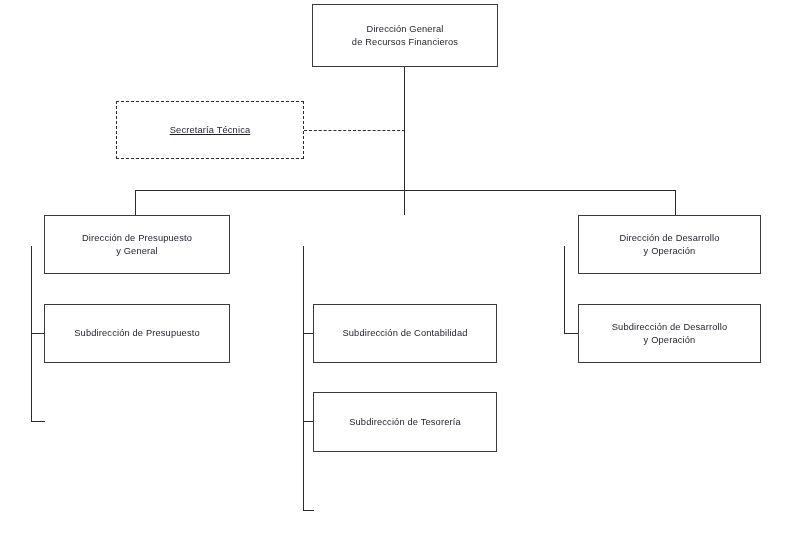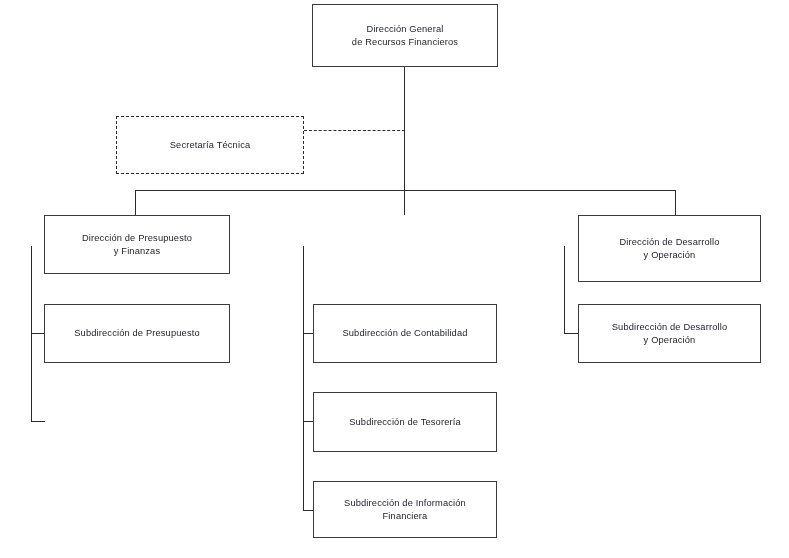--- a/index.html
+++ b/index.html
@@ -79,44 +79,40 @@
   <div class="conn h" style="left:303px; top:510px; width:11px;"></div>
 
   <div class="conn v" style="left:564px; top:246px; height:87px;"></div>
   <div class="conn h" style="left:564px; top:333px; width:14px;"></div>
 
   <div class="node" style="left:312px; top:4px; width:186px; height:63px;">
     <span class="label">Dirección General
 de Recursos Financieros</span>
   </div>
 
-  <div class="node dashed" style="left:116px; top:116px; width:188px; height:58px;">
+  <div class="node dashed" style="left:116px; top:101px; width:188px; height:58px;text-decoration:underline;">
     <span class="label">Secretaría Técnica</span>
   </div>
 
   <div class="node" style="left:44px; top:215px; width:186px; height:59px;">
     <span class="label">Dirección de Presupuesto
-y Finanzas</span>
+y General</span>
   </div>
   <div class="node" style="left:44px; top:304px; width:186px; height:59px;">
     <span class="label">Subdirección de Presupuesto</span>
   </div>
 
   <div class="node" style="left:313px; top:304px; width:184px; height:59px;">
     <span class="label">Subdirección de Contabilidad</span>
   </div>
   <div class="node" style="left:313px; top:392px; width:184px; height:60px;">
     <span class="label">Subdirección de Tesorería</span>
   </div>
-  <div class="node" style="left:313px; top:481px; width:184px; height:57px;">
-    <span class="label">Subdirección de Información
-Financiera</span>
-  </div>
 
-  <div class="node" style="left:578px; top:215px; width:183px; height:67px;">
+  <div class="node" style="left:578px; top:215px; width:183px; height:59px;">
     <span class="label">Dirección de Desarrollo
 y Operación</span>
   </div>
   <div class="node" style="left:578px; top:304px; width:183px; height:59px;">
     <span class="label">Subdirección de Desarrollo
 y Operación</span>
   </div>
 
 </div>
 

